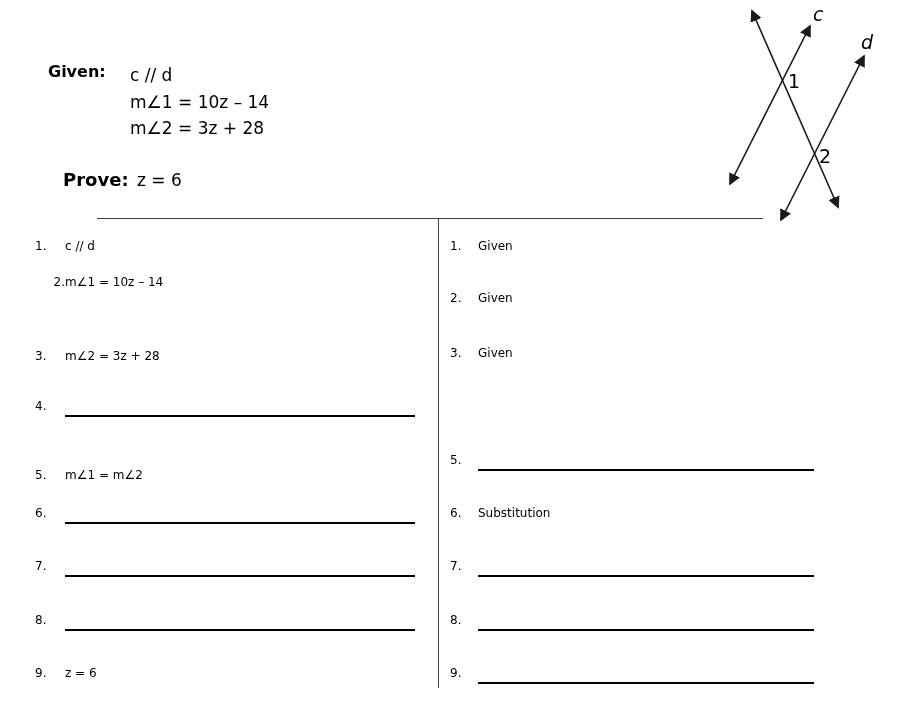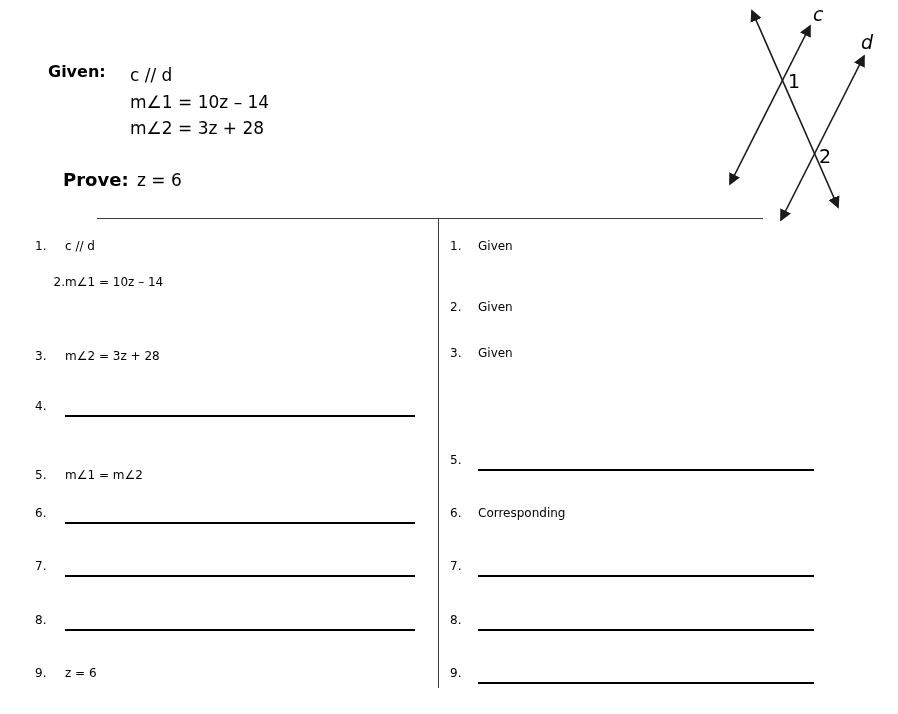--- a/index.html
+++ b/index.html
@@ -111,22 +111,22 @@
       <div class="proof-row statement" style="top: 346px;"><span class="row-num">3.</span><span class="row-text">m∠2 = 3z + 28</span></div>
       <div class="proof-row statement" style="top: 396.2px;"><span class="row-num">4.</span><span class="blank"></span></div>
       <div class="proof-row statement" style="top: 449.6px; margin-top: 15px;"><span class="row-num">5.</span><span class="row-text">m∠1 = m∠2</span></div>
       <div class="proof-row statement" style="top: 503px;"><span class="row-num">6.</span><span class="blank"></span></div>
       <div class="proof-row statement" style="top: 556.4px;"><span class="row-num">7.</span><span class="blank"></span></div>
       <div class="proof-row statement" style="top: 609.8px;"><span class="row-num">8.</span><span class="blank"></span></div>
       <div class="proof-row statement" style="top: 663.2px;"><span class="row-num">9.</span><span class="row-text">z = 6</span></div>
     </div>
   <div class="reasons-column">
       <div class="proof-row reason" style="top: 236px;"><span class="row-num">1.</span><span class="row-text">Given</span></div>
-      <div class="proof-row reason" style="top: 297px;"><span class="row-num">2.</span><span class="row-text">Given</span></div>
+      <div class="proof-row reason" style="top: 288px;"><span class="row-num">2.</span><span class="row-text">Given</span></div>
       <div class="proof-row reason" style="top: 342.8px;"><span class="row-num">3.</span><span class="row-text">Given</span></div>
       <div class="proof-row reason" style="top: 449.6px;"><span class="row-num">5.</span><span class="blank"></span></div>
-      <div class="proof-row reason" style="top: 503px;"><span class="row-num">6.</span><span class="row-text">Corresponding</span></div>
+      <div class="proof-row reason" style="top: 503px;"><span class="row-num">6.</span><span class="row-text">Substitution</span></div>
       <div class="proof-row reason" style="top: 556.4px;"><span class="row-num">7.</span><span class="blank"></span></div>
       <div class="proof-row reason" style="top: 609.8px;"><span class="row-num">8.</span><span class="blank"></span></div>
       <div class="proof-row reason" style="top: 663.2px;"><span class="row-num">9.</span><span class="blank"></span></div>
     </div>
 
 </div>
 
 </body></html>

